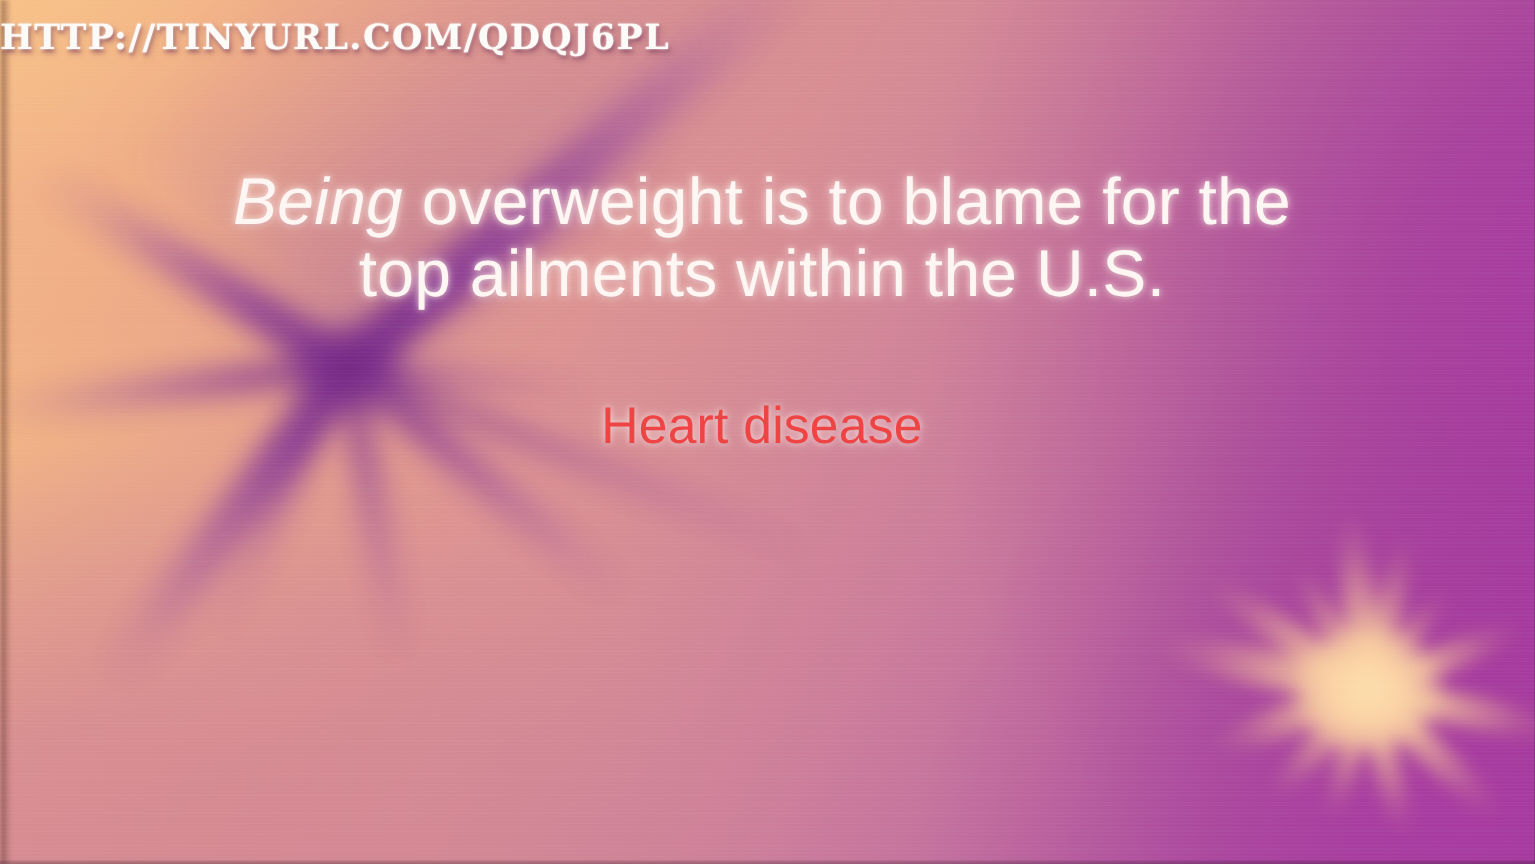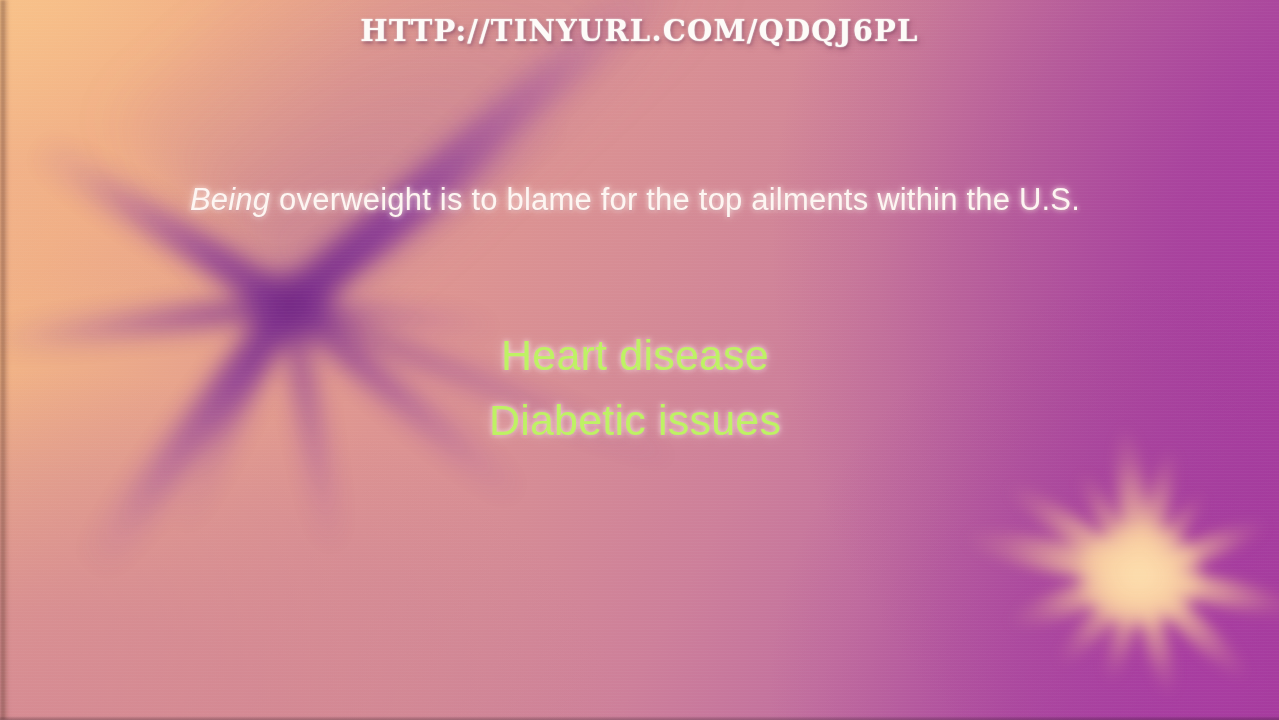--- a/index.html
+++ b/index.html
@@ -237,71 +237,70 @@
         rgba(0,0,0,0.0) 3px);
   }
 
   
 
   .url-line {
     position: absolute;
     left: 0;
     top: 14px;
     width: 1279px;
-    text-align: center;
+    text-align: left;
     font-family: "DejaVu Serif", serif;
     font-weight: bold;
     font-size: 29px;
     letter-spacing: 1.2px;
     color: #fdfbf8;
     text-shadow:
       0 0 2px rgba(255,255,255,0.85),
       1px 2px 3px rgba(120,60,90,0.55),
       2px 3px 6px rgba(110,50,80,0.35);
     white-space: nowrap;
     filter: blur(0.35px);
     z-index: 6;
   }
 
   .headline {
     position: absolute;
     left: 180px;
     top: 138px;
     width: 910px;
     text-align: center;
-    font-size: 31px;
+    font-size: 55px;
     line-height: 60px;
     font-weight: 400;
     color: #fdf6f2;
     letter-spacing: 0.2px;
     text-shadow:
       0 0 5px rgba(255,244,238,0.80),
       0 0 13px rgba(255,238,232,0.46),
       0 1px 2px rgba(150,80,110,0.30);
     filter: blur(0.45px);
     z-index: 6;
-    margin-top: 32px;
   }
   .headline .lead-italic {
     font-style: italic;
   }
 
   .ailments {
     position: absolute;
     left: 180px;
     top: 323px;
     width: 910px;
     text-align: center;
     z-index: 6;
   }
   .ailment {
     font-size: 43px;
     line-height: 65px;
     font-weight: 400;
-    color: #bef264;
+    color: #ef4444;
     letter-spacing: 0.2px;
     text-shadow:
       0 0 5px rgba(255,244,240,0.80),
       0 0 14px rgba(255,236,232,0.44),
       0 1px 2px rgba(150,80,110,0.28);
     filter: blur(0.45px);
     white-space: nowrap;
   }
 </style>
 </head>
@@ -353,16 +352,15 @@
   <div class="grain"></div>
 
   <div class="url-line">HTTP://TINYURL.COM/QDQJ6PL</div>
 
   <div class="headline">
     <span class="lead-italic">Being</span><span> overweight is to blame for the top ailments within the U.S.</span>
   </div>
 
   <div class="ailments">
     <div class="ailment">Heart disease</div>
-    <div class="ailment">Diabetic issues</div>
   </div>
 
 </div>
 
 </body></html>

